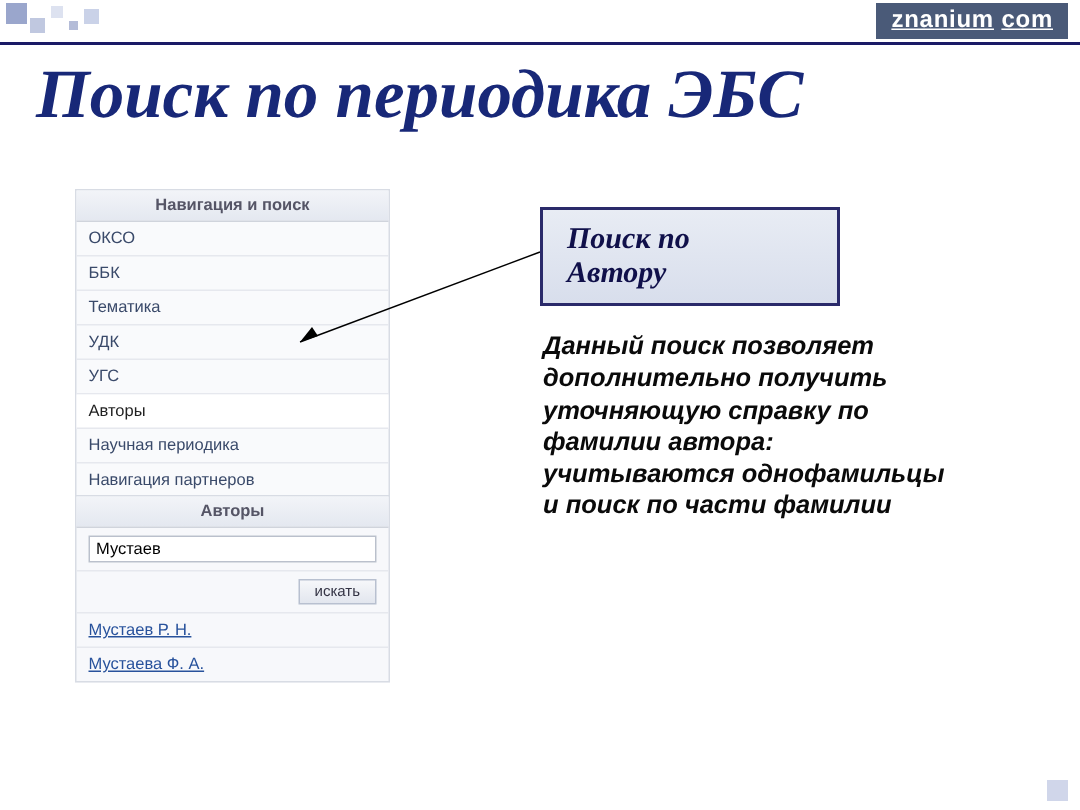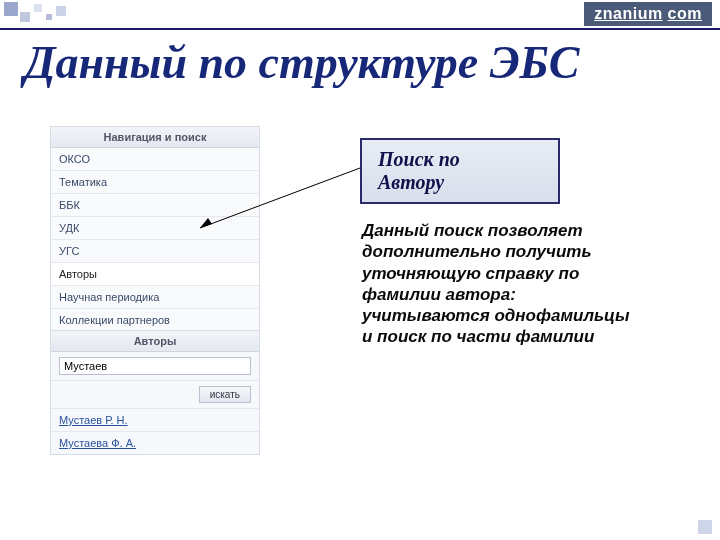--- a/index.html
+++ b/index.html
@@ -180,32 +180,32 @@
   <div class="sq" style="top:14px;left:46px;width:6px;height:6px;background:#b4bcd8"></div>
   <div class="sq" style="top:6px;left:56px;width:10px;height:10px;background:#cad2e8"></div>
 </div>
 
 <div class="logo-badge">
   <span class="u">znanium</span> <span class="u">com</span>
 </div>
 
 <div class="rule"></div>
 
-<div class="slide-title">Данный по структуре ЭБС</div>
+<div class="slide-title">Поиск по периодика ЭБС</div>
 
 <div class="nav-panel">
   <div class="nav-header">Навигация и поиск</div>
   <div class="nav-item">ОКСО</div>
+  <div class="nav-item">ББК</div>
   <div class="nav-item">Тематика</div>
-  <div class="nav-item">ББК</div>
   <div class="nav-item">УДК</div>
   <div class="nav-item">УГС</div>
   <div class="nav-item active">Авторы</div>
   <div class="nav-item">Научная периодика</div>
-  <div class="nav-item">Коллекции партнеров</div>
+  <div class="nav-item">Навигация партнеров</div>
   <div class="nav-item">Коллекции znanium</div>
   <div class="nav-item">Корзина</div>
   <div class="nav-item">Новинки</div>
 </div>
 
 <div class="auth-panel">
   <div class="nav-header">Авторы</div>
   <div class="auth-row">
     <input class="auth-input" value="Мустаев" style="">
   </div>

